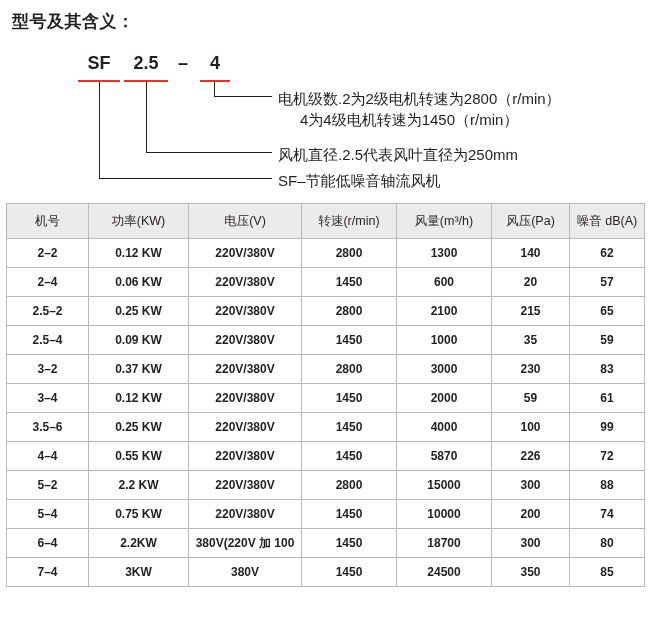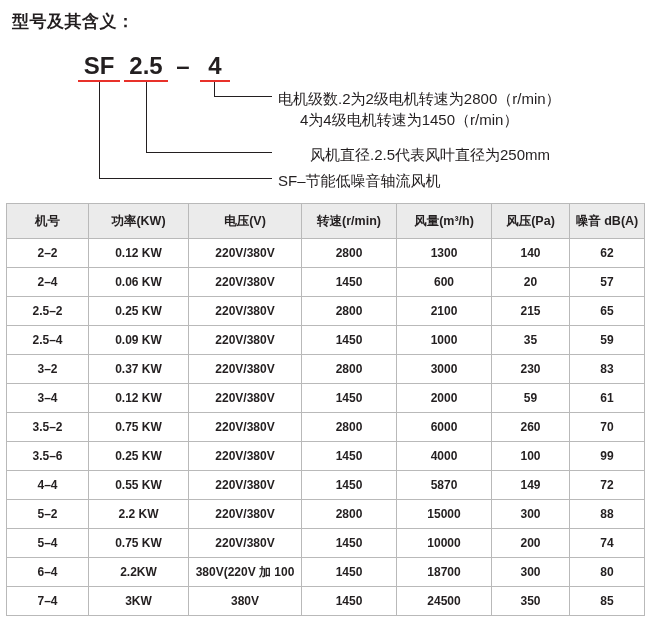--- a/index.html
+++ b/index.html
@@ -35,21 +35,21 @@
   
   .code-area {
     position: absolute;
     left: 0;
     top: 46px;
     width: 650px;
     height: 155px;
   }
   .code-token {
     position: absolute;
-    font-size: 24px;
+    font-size: 18px;
     font-weight: bold;
     color: #231f20;
     text-align: center;
     line-height: 1;
   }
   .code-underline {
     position: absolute;
     border-bottom: 2px solid #e8312a;
   }
   .leader {
@@ -82,21 +82,21 @@
   table.spec th, table.spec td {
     border: 1px solid #b9b9b9;
     text-align: center;
     font-size: 12px;
     color: #231f20;
     height: 28px;
     padding: 0;
   }
   table.spec thead th {
     background: #ebebeb;
-    font-weight: bold;
+    font-weight: normal;
     font-size: 12.5px;
     height: 34px;
   }
   table.spec tbody td {
     background: #ffffff;
     font-weight: bold;
   }
   table.spec tbody td.model {
     font-weight: bold;
   }
@@ -125,21 +125,21 @@
     <div class="leader h" style="left:214px; top:50px; width:58px;"></div>
 
     <div class="leader v" style="left:146px; top:36px; height:70px;"></div>
     <div class="leader h" style="left:146px; top:106px; width:126px;"></div>
 
     <div class="leader v" style="left:99px; top:36px; height:96px;"></div>
     <div class="leader h" style="left:99px; top:132px; width:173px;"></div>
 
     <div class="note" style="left:278px; top:43px;">电机级数.2为2级电机转速为2800（r/min）</div>
     <div class="note" style="left:300px; top:64px;">4为4级电机转速为1450（r/min）</div>
-    <div class="note" style="left:278px; top:99px;margin-left:32px;">风机直径.2.5代表风叶直径为250mm</div>
+    <div class="note" style="left:278px; top:99px;">风机直径.2.5代表风叶直径为250mm</div>
     <div class="note" style="left:278px; top:125px;">SF–节能低噪音轴流风机</div>
   </div>
 
   <div class="table-wrap">
     <table class="spec">
       <colgroup>
         <col style="width:82px">
         <col style="width:100px">
         <col style="width:113px">
         <col style="width:95px">
@@ -207,44 +207,35 @@
           <tr>
             <td class="model">3–4</td>
             <td>0.12 KW</td>
             <td>220V/380V</td>
             <td>1450</td>
             <td>2000</td>
             <td>59</td>
             <td>61</td>
           </tr>
           <tr>
-            <td class="model">3.5–2</td>
-            <td>0.75 KW</td>
-            <td>220V/380V</td>
-            <td>2800</td>
-            <td>6000</td>
-            <td>260</td>
-            <td>70</td>
-          </tr>
-          <tr>
             <td class="model">3.5–6</td>
             <td>0.25 KW</td>
             <td>220V/380V</td>
             <td>1450</td>
             <td>4000</td>
             <td>100</td>
             <td>99</td>
           </tr>
           <tr>
             <td class="model">4–4</td>
             <td>0.55 KW</td>
             <td>220V/380V</td>
             <td>1450</td>
             <td>5870</td>
-            <td>149</td>
+            <td>226</td>
             <td>72</td>
           </tr>
           <tr>
             <td class="model">5–2</td>
             <td>2.2 KW</td>
             <td>220V/380V</td>
             <td>2800</td>
             <td>15000</td>
             <td>300</td>
             <td>88</td>

